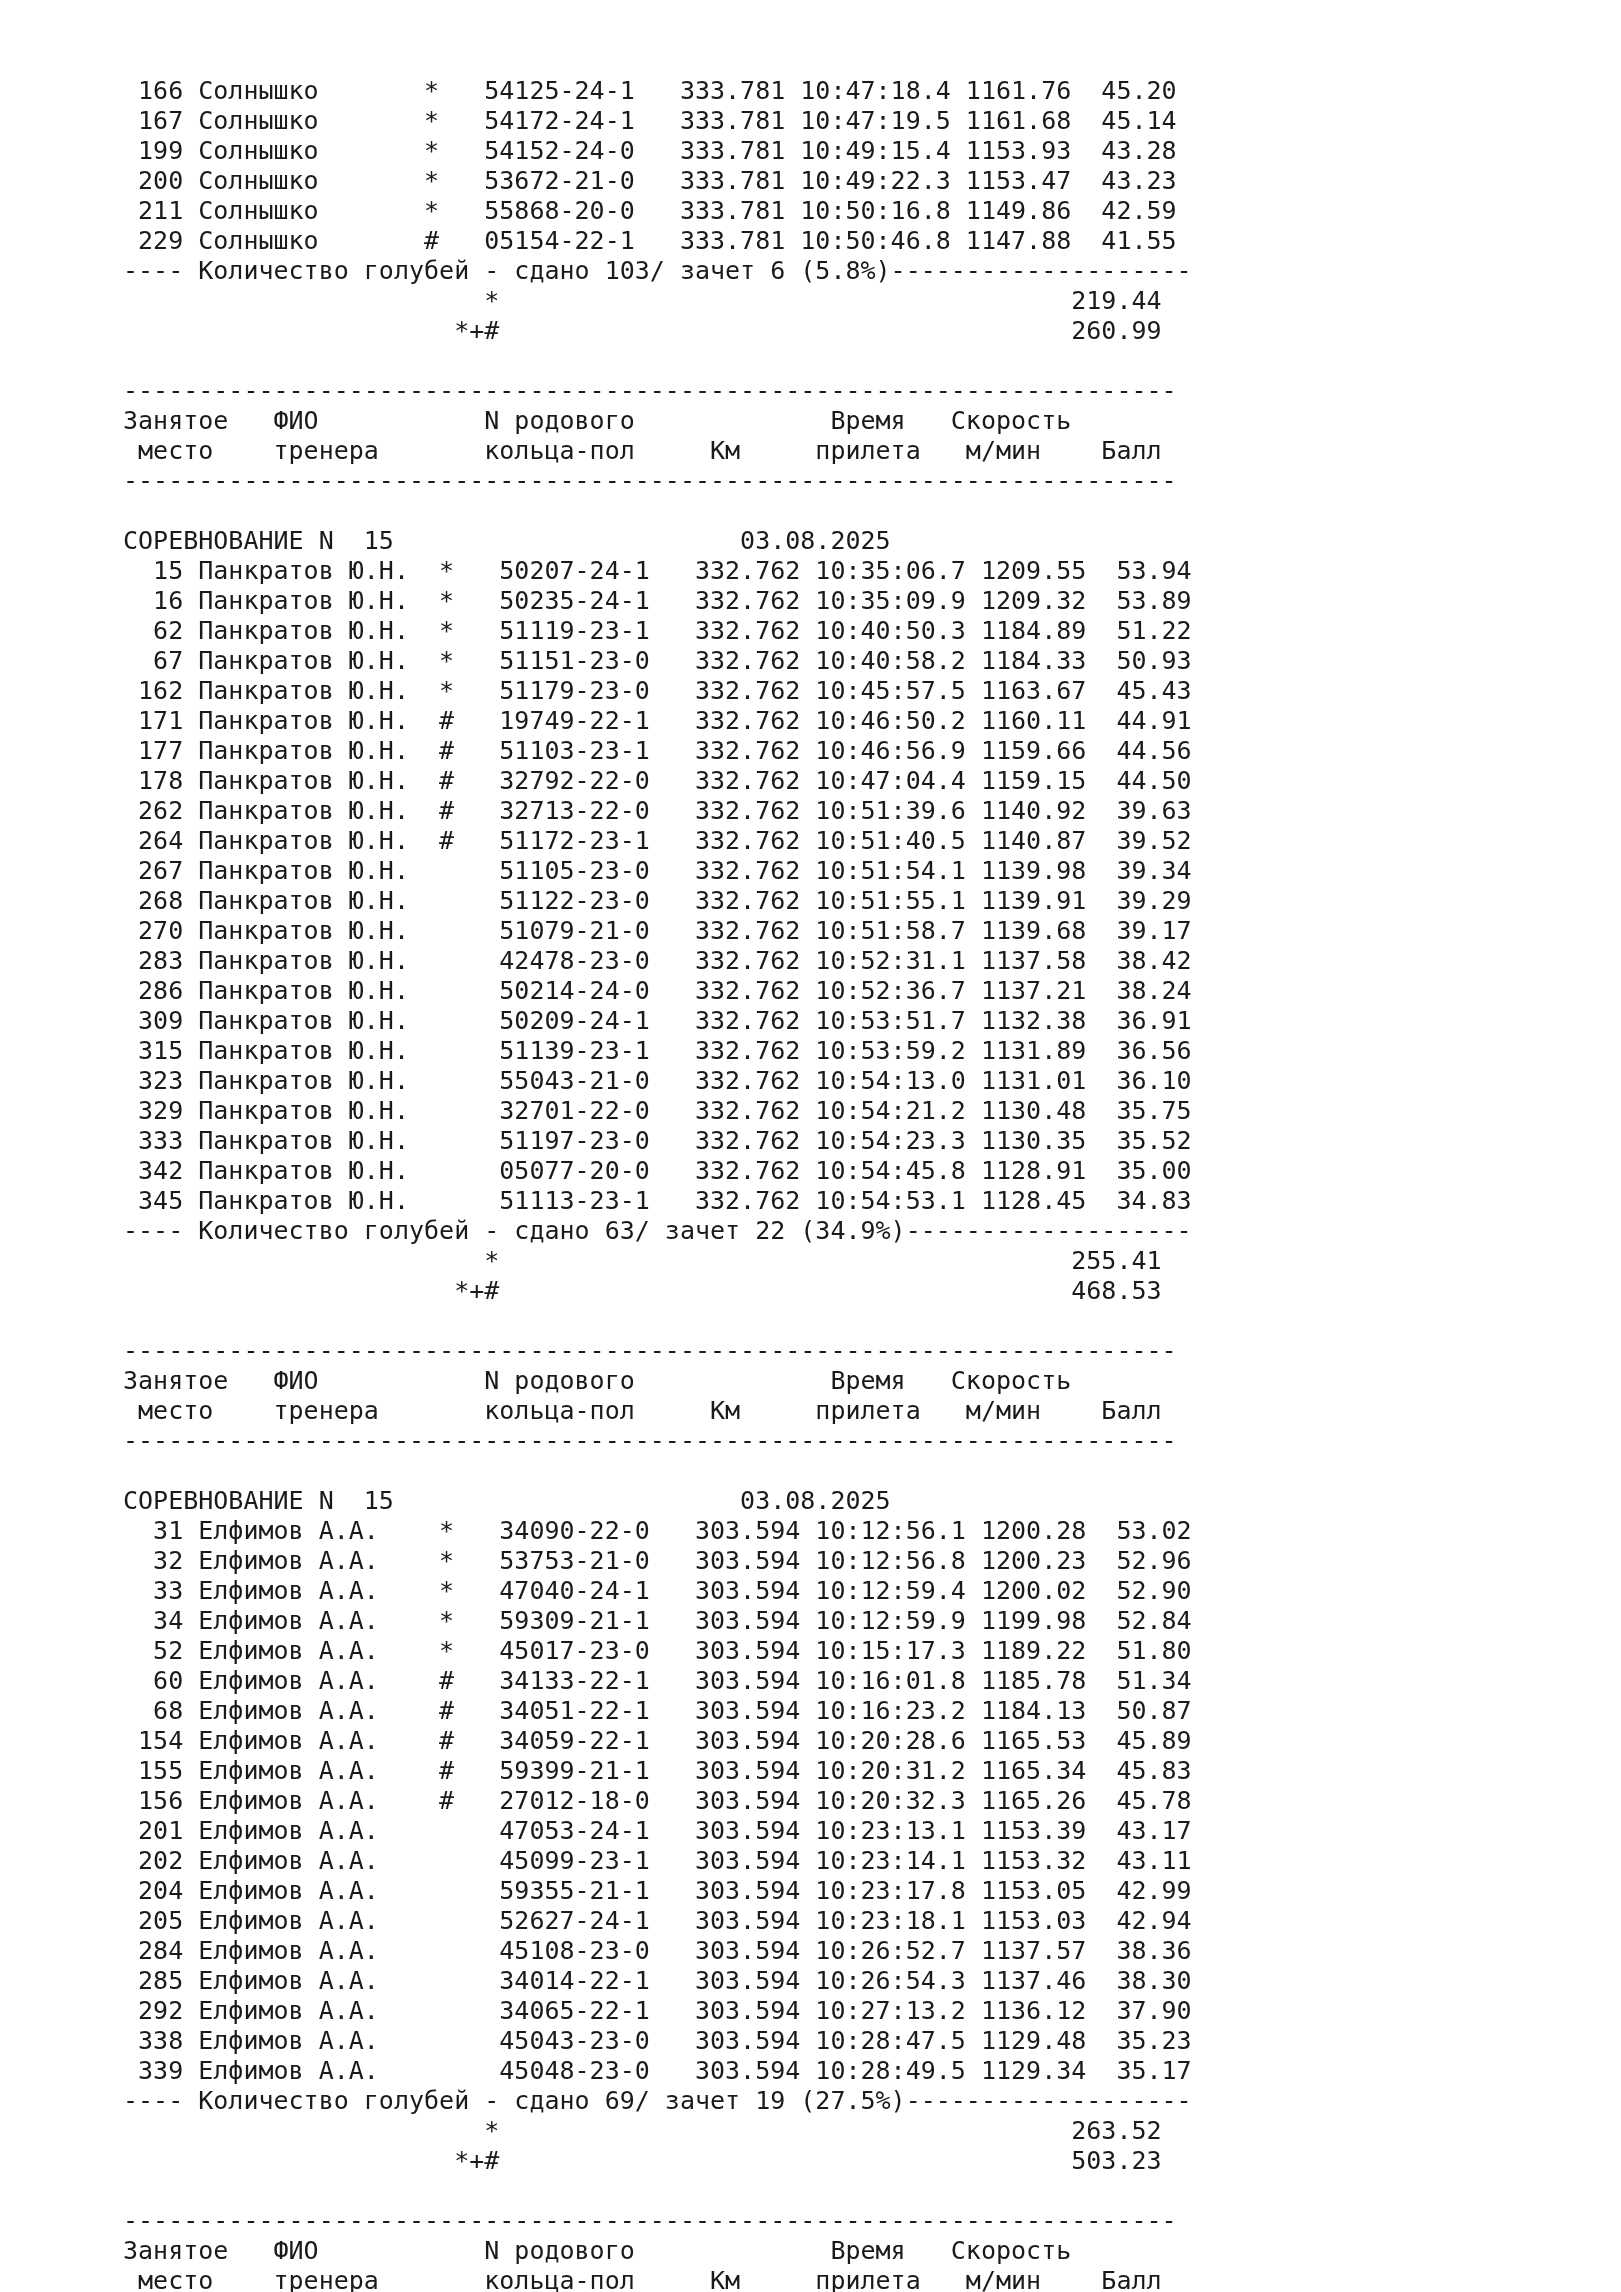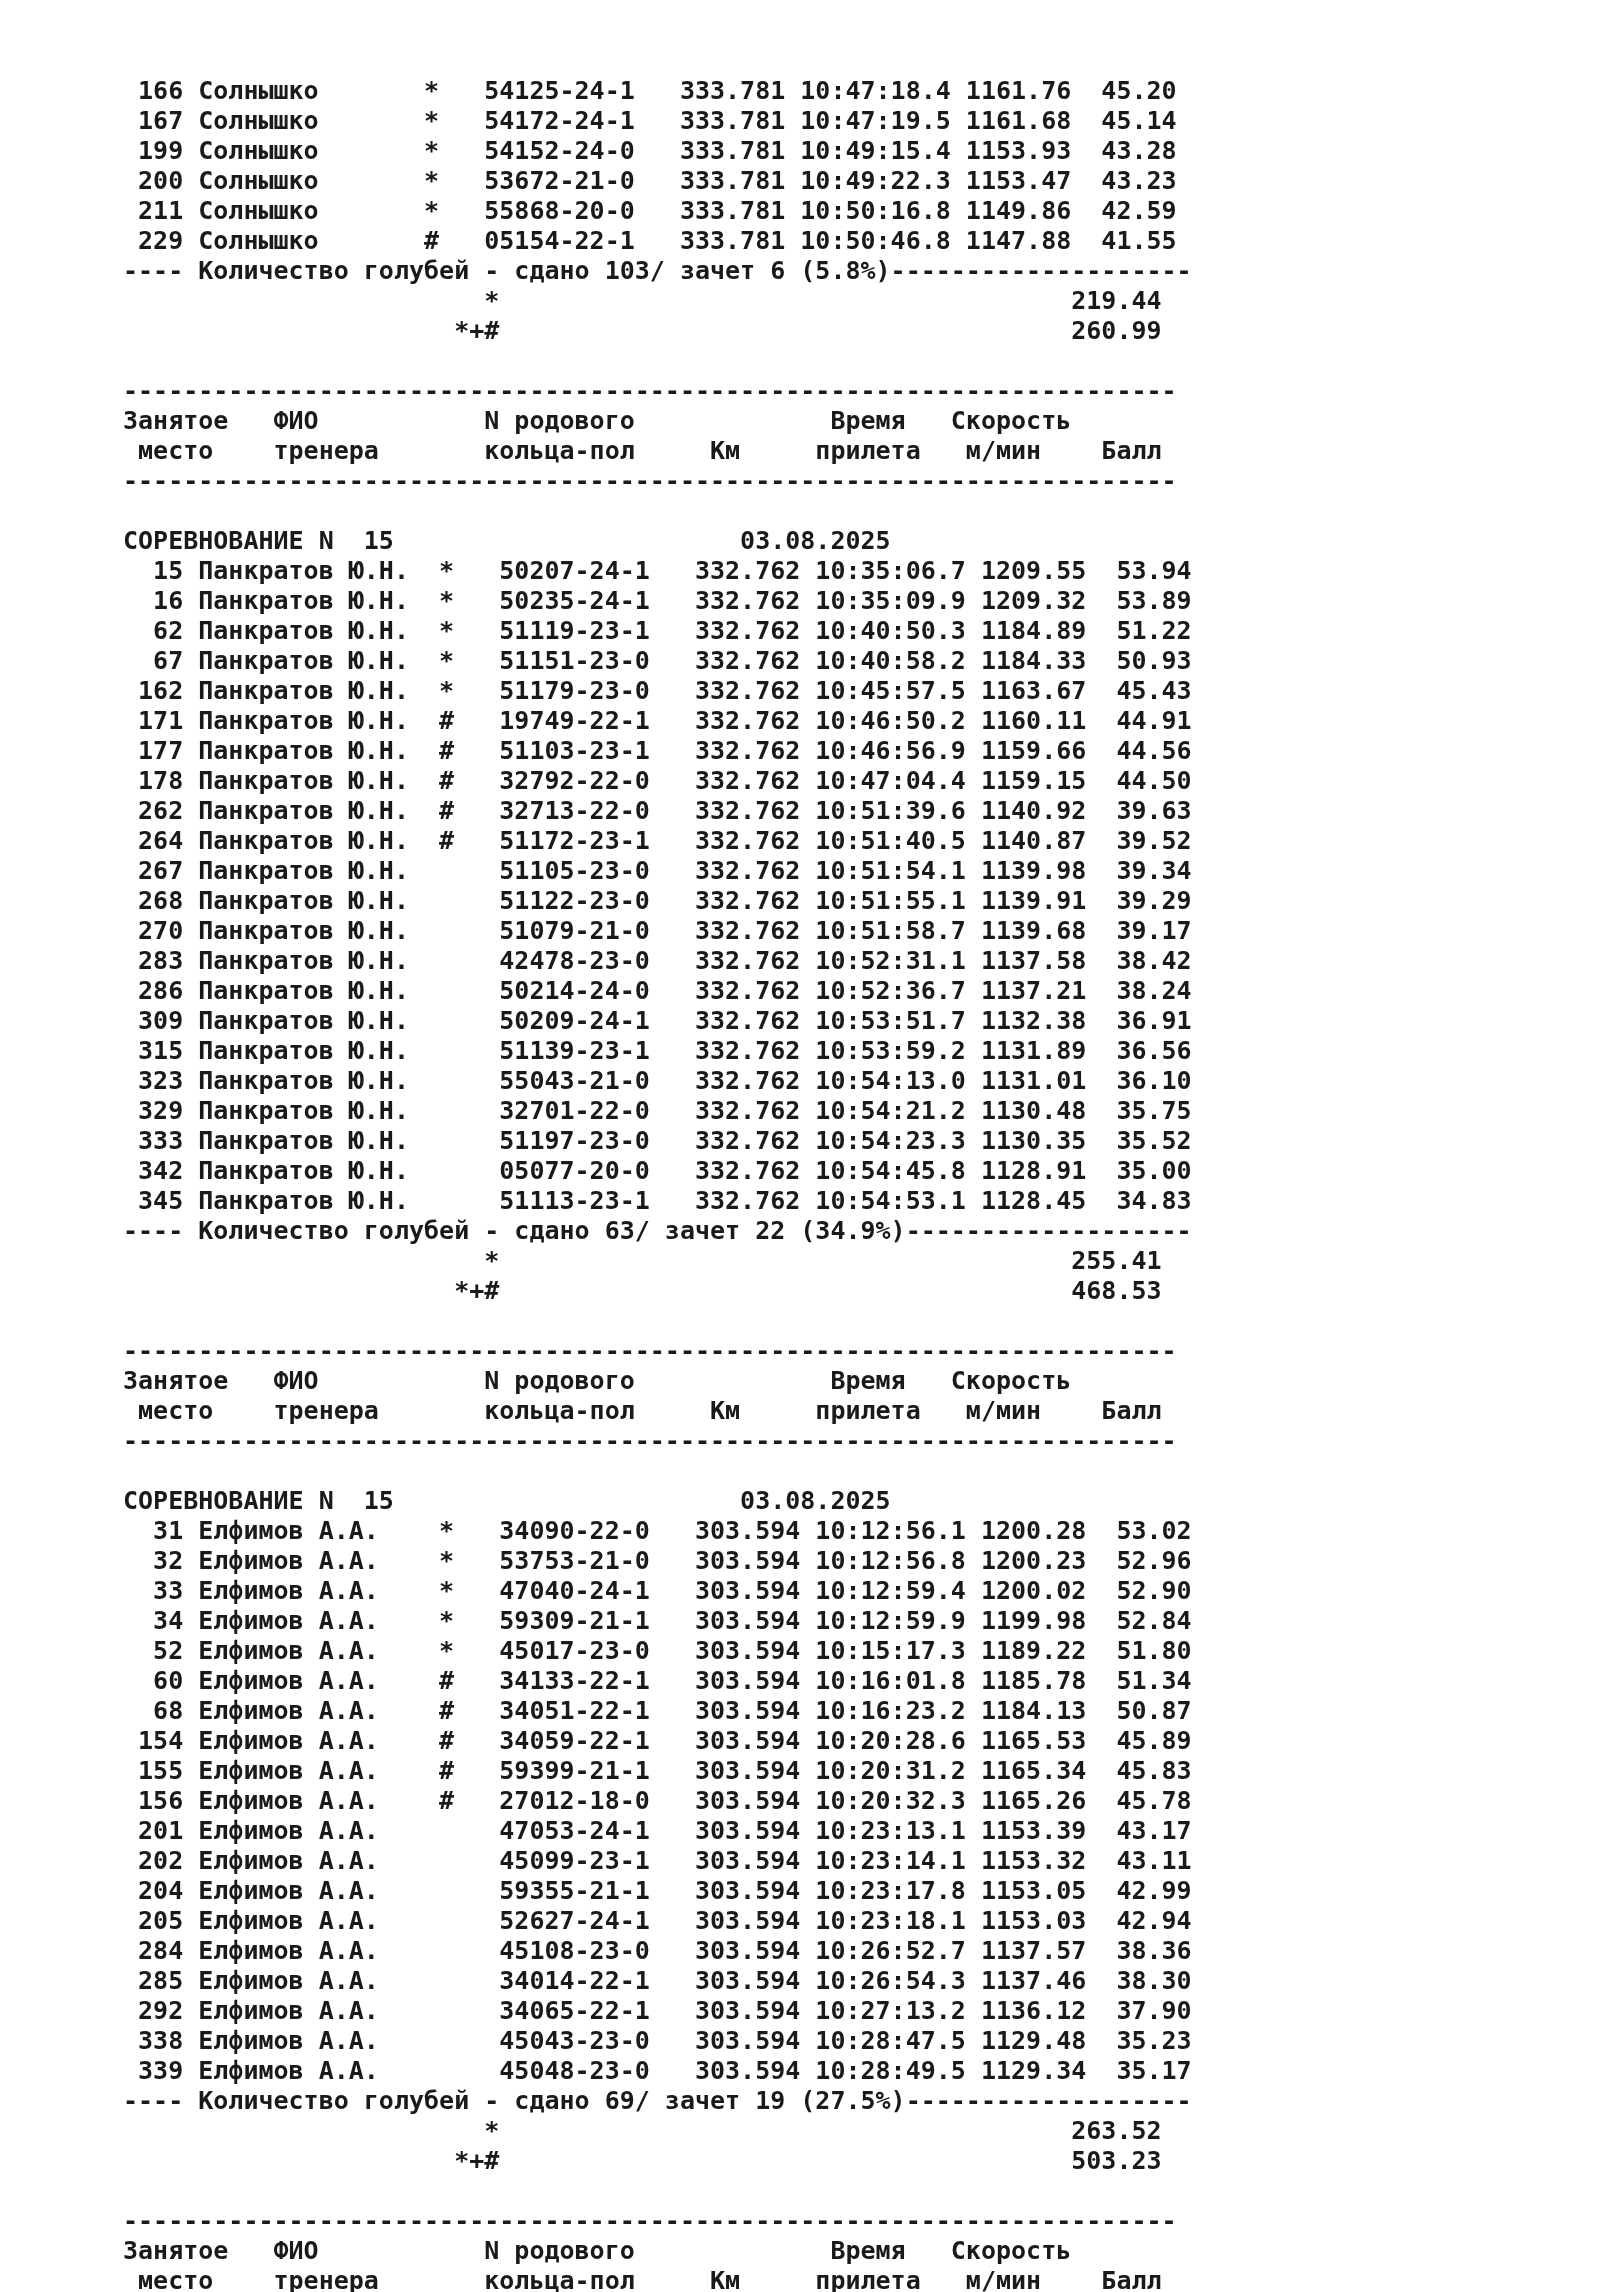--- a/index.html
+++ b/index.html
@@ -13,21 +13,20 @@
     font-family: "DejaVu Sans Mono", "Liberation Mono", monospace;
     color: #1a1a1a;
     -webkit-font-smoothing: antialiased;
   }
   #sheet {
     position: relative;
     width: 1621px;
     height: 1814px;
     box-sizing: border-box;
     padding: 51px 0 0 123px;
-    font-weight: bold;
   }
   .report {
     font-size: 25px;
     line-height: 30px;
     letter-spacing: 0px;
     white-space: pre;
     font-variant-ligatures: none;
   }
   .line {
     white-space: pre;

